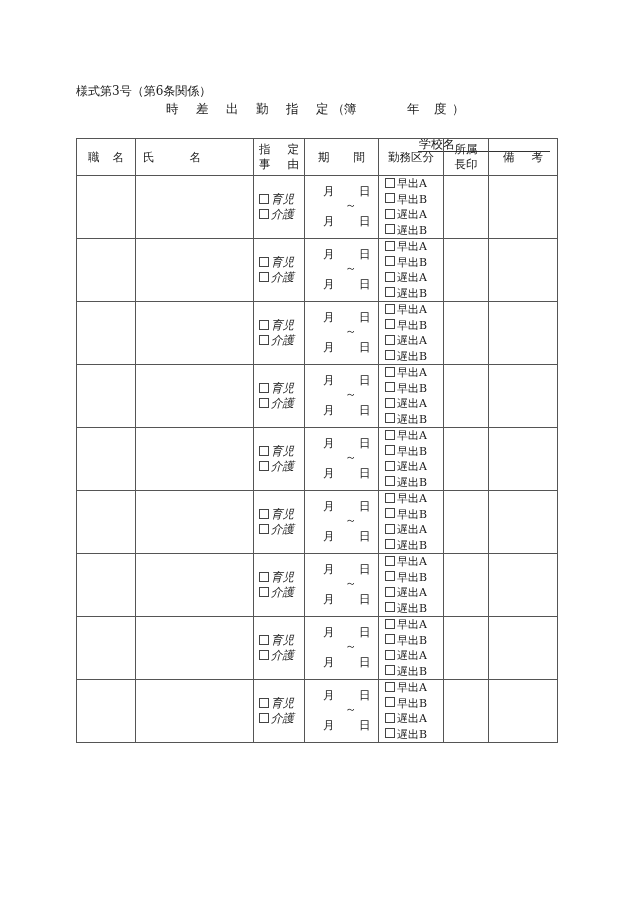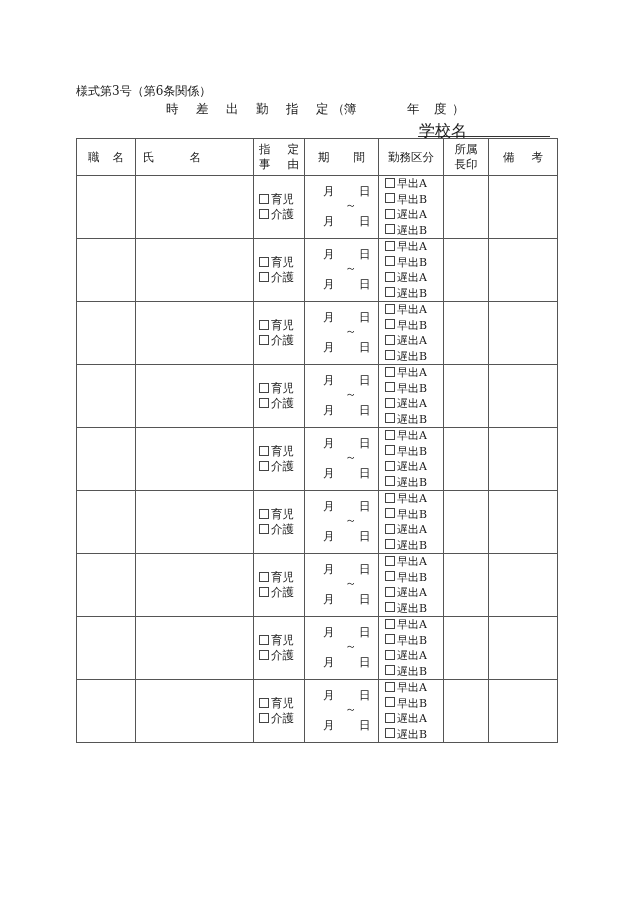--- a/index.html
+++ b/index.html
@@ -32,25 +32,25 @@
       height: 16px;
       width: 320px;
     }
     .doc-title span {
       position: absolute;
       top: 0;
     }
     .school-line {
       position: absolute;
       left: 418px;
-      top: 121px;
+      top: 136px;
       width: 132px;
       height: 15px;
       border-bottom: 1.5px solid #333;
-      font-size: 16px;
+      font-size: 12px;
       white-space: nowrap;
     }
     .school-label {
       position: absolute;
       left: 1px;
       top: 0;
     }
     table.register {
       position: absolute;
       left: 76px;
@@ -88,21 +88,21 @@
     }
     .hdr-center {
       text-align: center;
       line-height: 15px;
     }
     .reason-cell {
       padding-left: 5px !important;
       line-height: 15px;
       font-size: 11.5px;
     }
-    .reason-cell .opt { display: block; white-space: nowrap; }
+    .reason-cell .opt { display: block; white-space: nowrap; font-style: italic; }
     .period-cell {
       position: relative;
       font-size: 11.5px;
     }
     .period-cell .p {
       position: absolute;
       white-space: nowrap;
     }
     .duty-cell {
       padding-left: 6px !important;

